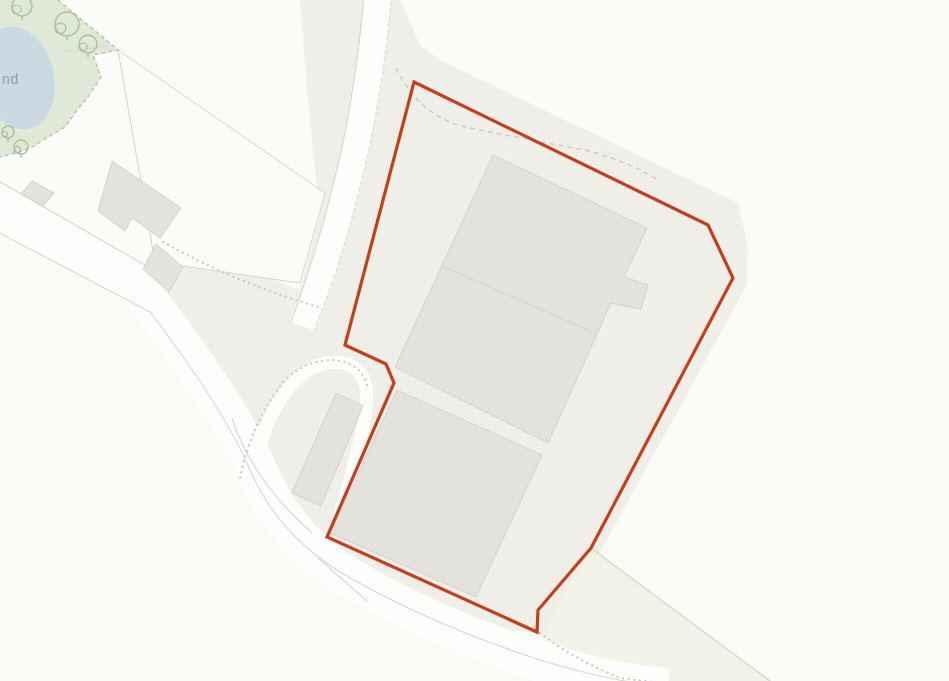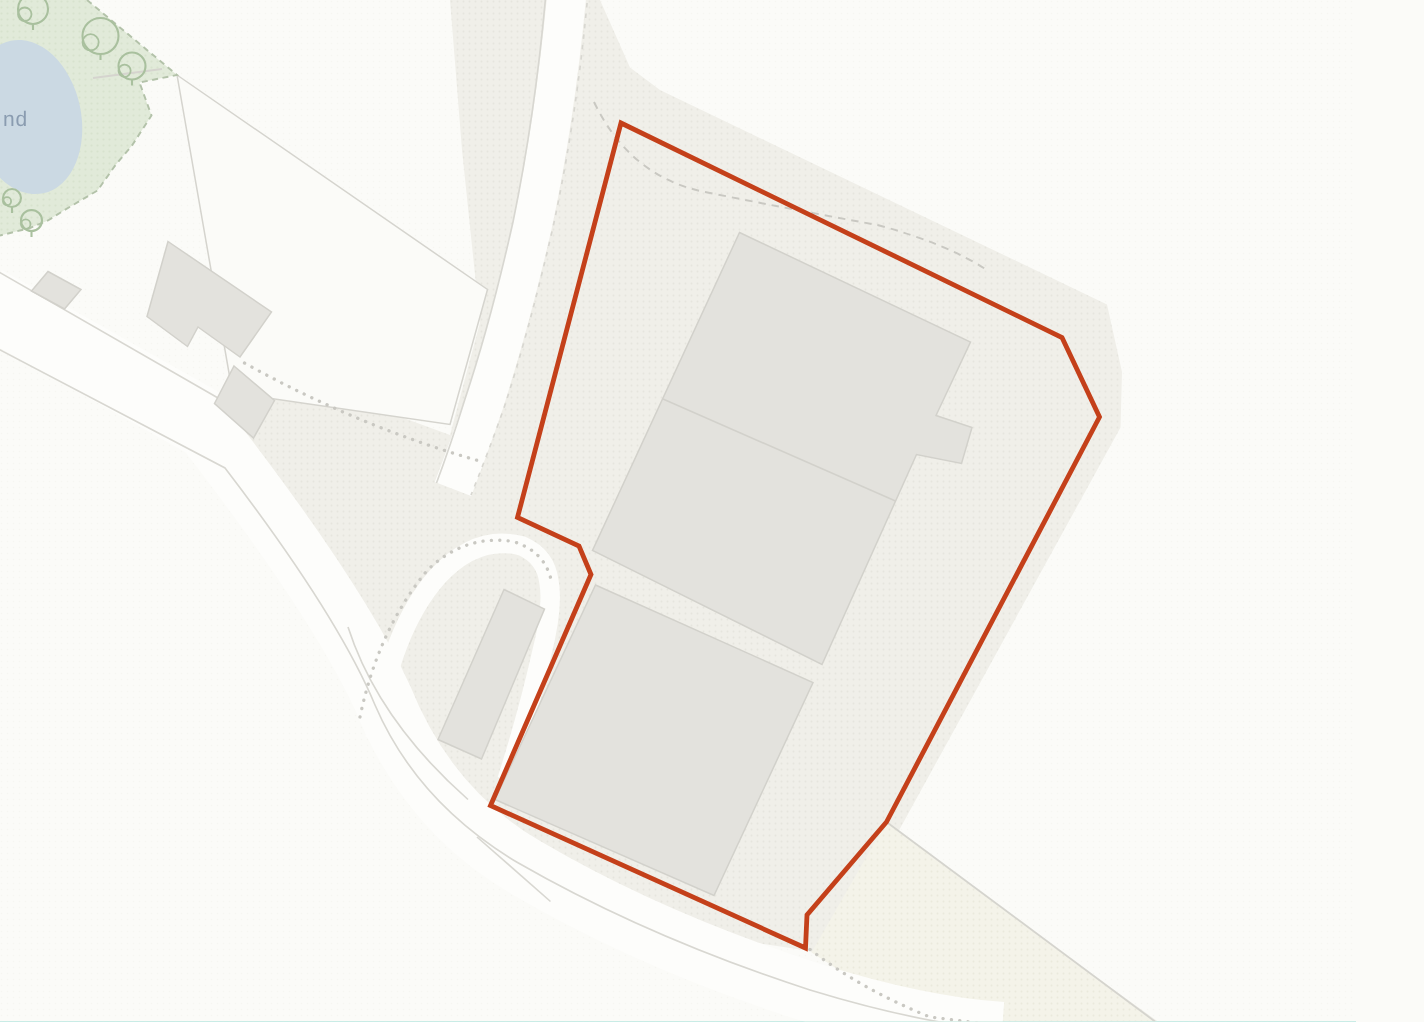--- a/index.html
+++ b/index.html
@@ -3,21 +3,21 @@
 <meta charset="utf-8">
 <style>
   html, body { margin: 0; padding: 0; }
   body {
     width: 949px; height: 681px; overflow: hidden;
     font-family: "Liberation Sans", sans-serif;
     background: #fbfbf8;
   }
   .map-viewport {
     position: relative; width: 904px; height: 681px;
-    background: #14b8a6; overflow: hidden; cursor: grab; text-decoration: underline;
+    background: #fde047; overflow: hidden; cursor: grab; text-decoration: underline;
   }
   svg { display: block; }
   text.pond-label {
     font-family: "Liberation Sans", sans-serif;
     font-size: 14px; letter-spacing: 0.6px;
   }
 </style>
 </head>
 <body>
 

